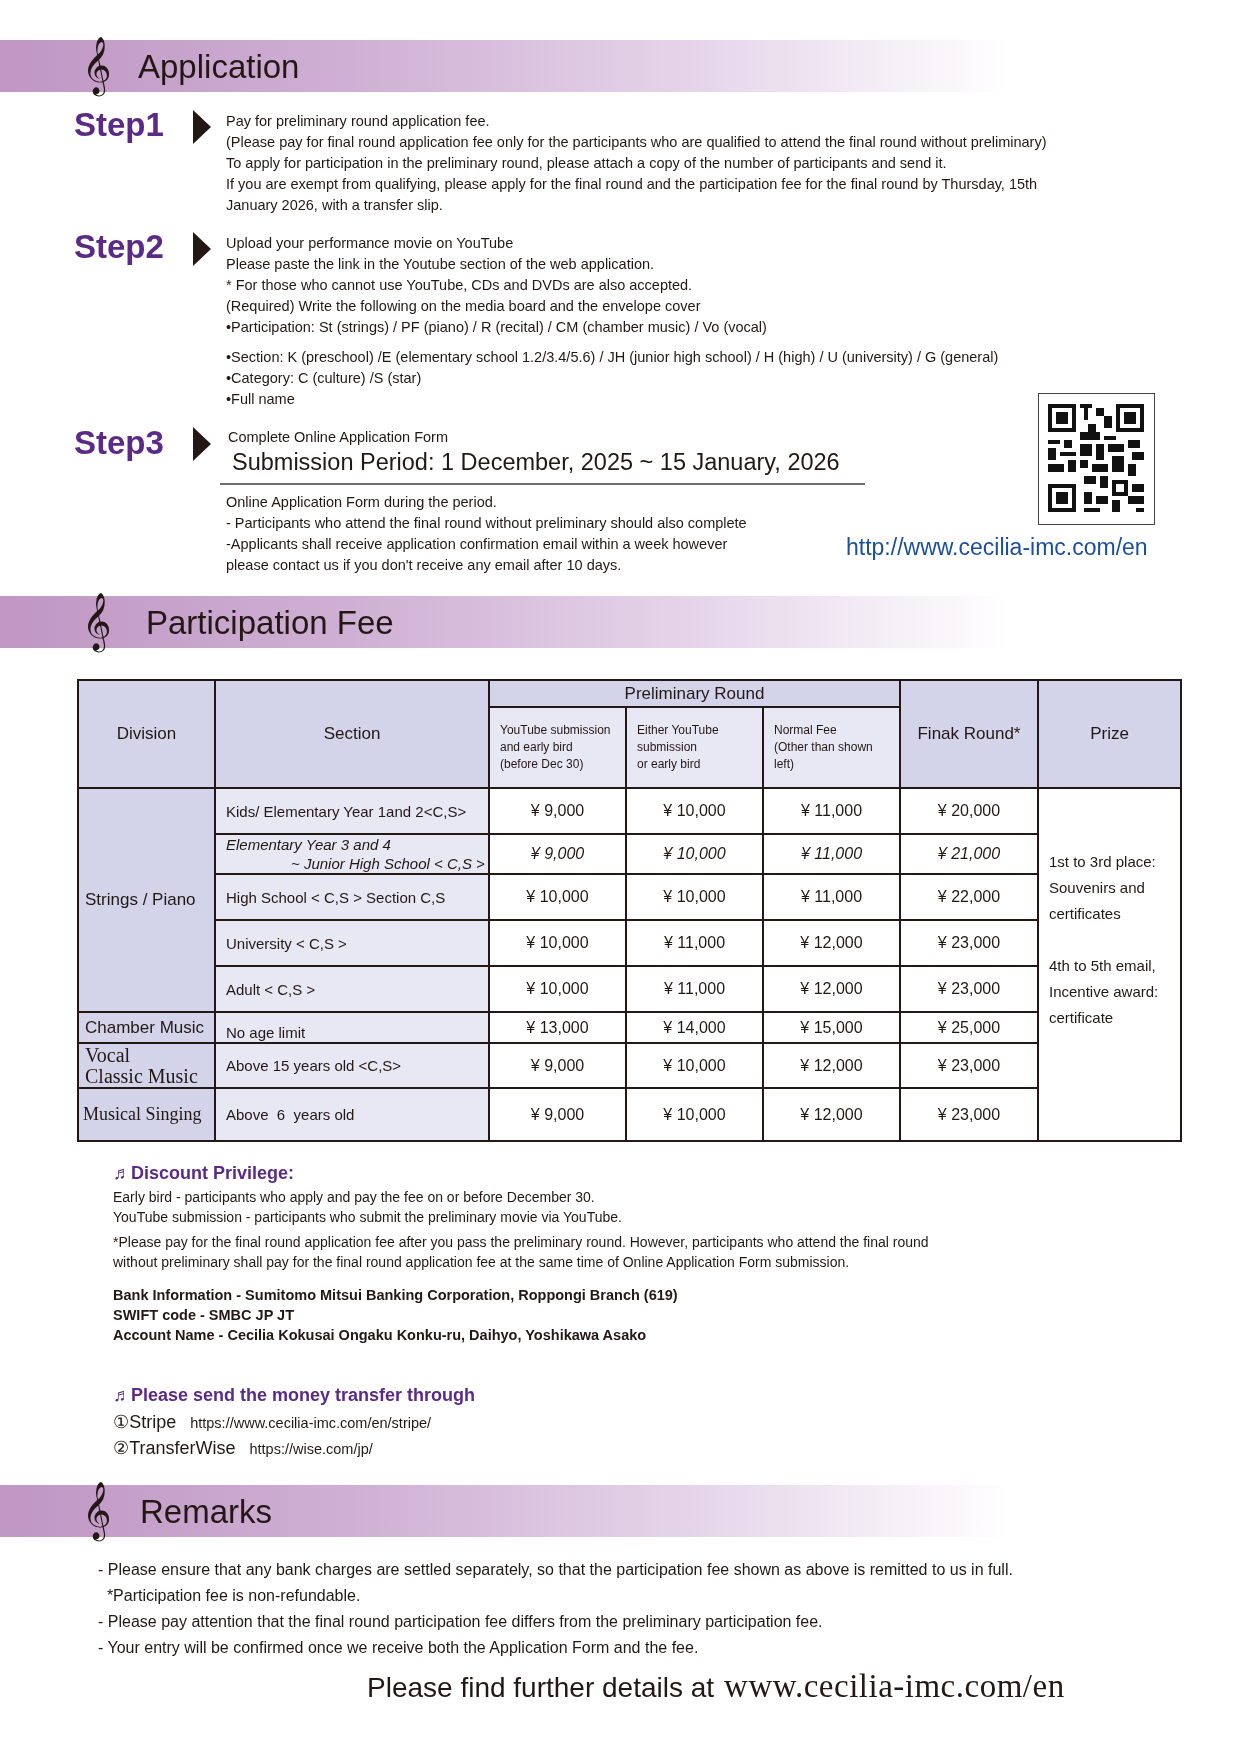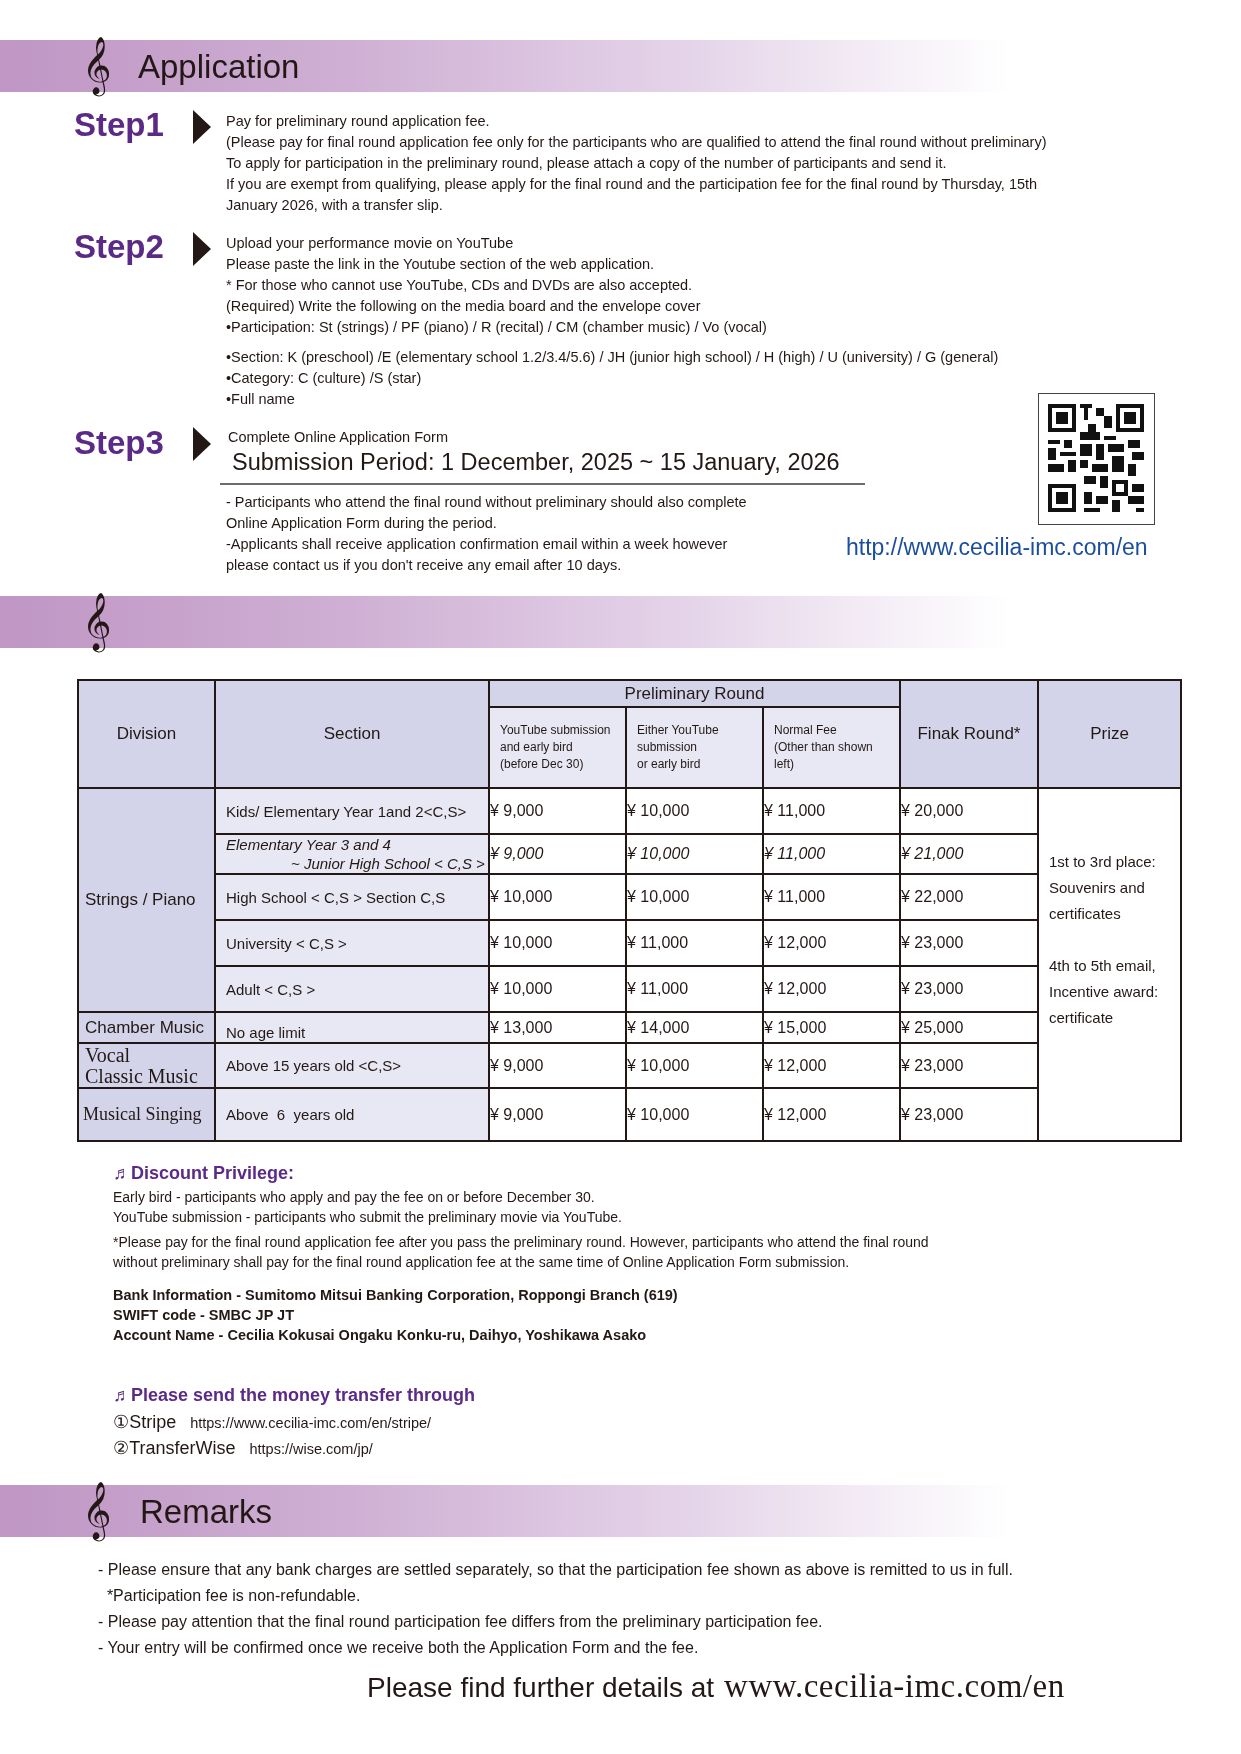--- a/index.html
+++ b/index.html
@@ -22,21 +22,21 @@
   .qr { position: absolute; left: 1038px; top: 393px; width: 117px; height: 132px; border: 1.5px solid #444; background: #fff; }
   .qr svg { position: absolute; left: 9px; top: 10px; }
   .qr-url { position: absolute; left: 846px; top: 534px; font-size: 23px; color: #1b4f9c; }
 
   table.fees { position: absolute; left: 77px; top: 679px; width: 1103px; border-collapse: collapse; table-layout: fixed; }
   table.fees td, table.fees th { border: 2px solid #231815; font-weight: normal; color: #231815; }
   table.fees th { background: #d3d4ea; font-size: 17px; text-align: center; }
   table.fees th.sub { background: #e8e8f5; font-size: 12px; text-align: left; padding: 14px 10px; line-height: 17px; vertical-align: middle; }
   table.fees td.div { background: #d3d4ea; font-size: 17px; padding-left: 6px; }
   table.fees td.sec { background: #e8e8f5; font-size: 15px; padding-left: 10px; line-height: 19px; }
-  table.fees td.fee { background: #fff; font-size: 16px; }
+  table.fees td.fee { background: #fff; text-align: center; font-size: 16px; }
   table.fees td.prize { background: #fff; font-size: 15px; line-height: 26px; padding: 0 10px; vertical-align: top; padding-top: 60px; }
   .serif { font-family: "Liberation Serif", serif; font-size: 20px !important; line-height: 21px; }
 
   .subhead { position: absolute; left: 113px; font-weight: bold; font-size: 18px; color: #5b2a86; }
   .para { position: absolute; left: 113px; font-size: 14px; line-height: 20px; color: #231815; white-space: nowrap; }
   .bank { position: absolute; left: 113px; font-size: 14.5px; line-height: 20px; font-weight: bold; color: #231815; white-space: nowrap; }
   .transfer { position: absolute; left: 113px; font-size: 18px; line-height: 25px; color: #231815; white-space: nowrap; }
   .transfer .url { font-size: 14.5px; margin-left: 14px; }
 
   .remarks { position: absolute; left: 98px; top: 1557px; font-size: 16px; line-height: 26px; color: #231815; white-space: nowrap; }
@@ -75,22 +75,22 @@
   <div>•Category: C (culture) /S (star)</div>
   <div>•Full name</div>
 </div>
 
 <div class="step-label" style="top:424px;">Step3</div>
 <div class="step-arrow" style="left:193px;top:427px;"></div>
 <div class="step-text" style="top:427px;left:228px;">Complete Online Application Form</div>
 <div class="period">Submission Period: 1 December, 2025 ~ 15 January, 2026</div>
 <div class="period-line"></div>
 <div class="step-text" style="top:492px;">
+  <div>Online Application Form during the period.</div>
   <div>- Participants who attend the final round without preliminary should also complete</div>
-  <div>Online Application Form during the period.</div>
   <div>-Applicants shall receive application confirmation email within a week however</div>
   <div>please contact us if you don't receive any email after 10 days.</div>
 </div>
 
 <div class="qr">
   <svg width="96" height="108" viewBox="0 0 24 27">
     <g fill="#111">
       <rect x="0" y="0" width="7" height="7"></rect>
         <rect x="1" y="1" width="5" height="5" fill="#fff"></rect>
         <rect x="2" y="2" width="3" height="3"></rect>
@@ -133,20 +133,21 @@
         <rect x="20" y="23" width="4" height="2"></rect>
       <rect x="22" y="26" width="2" height="1"></rect>
         <rect x="9" y="26" width="4" height="1"></rect>
     </g>
   </svg>
 </div>
 <div class="qr-url">http://www.cecilia-imc.com/en</div>
 
 <div class="banner" style="top:596px;">
   <span class="clef">𝄞</span>
+  <span class="title" style="left:146px;">Participation Fee</span>
 </div>
 
 <table class="fees">
   <colgroup>
     <col style="width:137px">
       <col style="width:274px">
       <col style="width:137px">
       <col style="width:137px">
       <col style="width:137px">
       <col style="width:138px">

